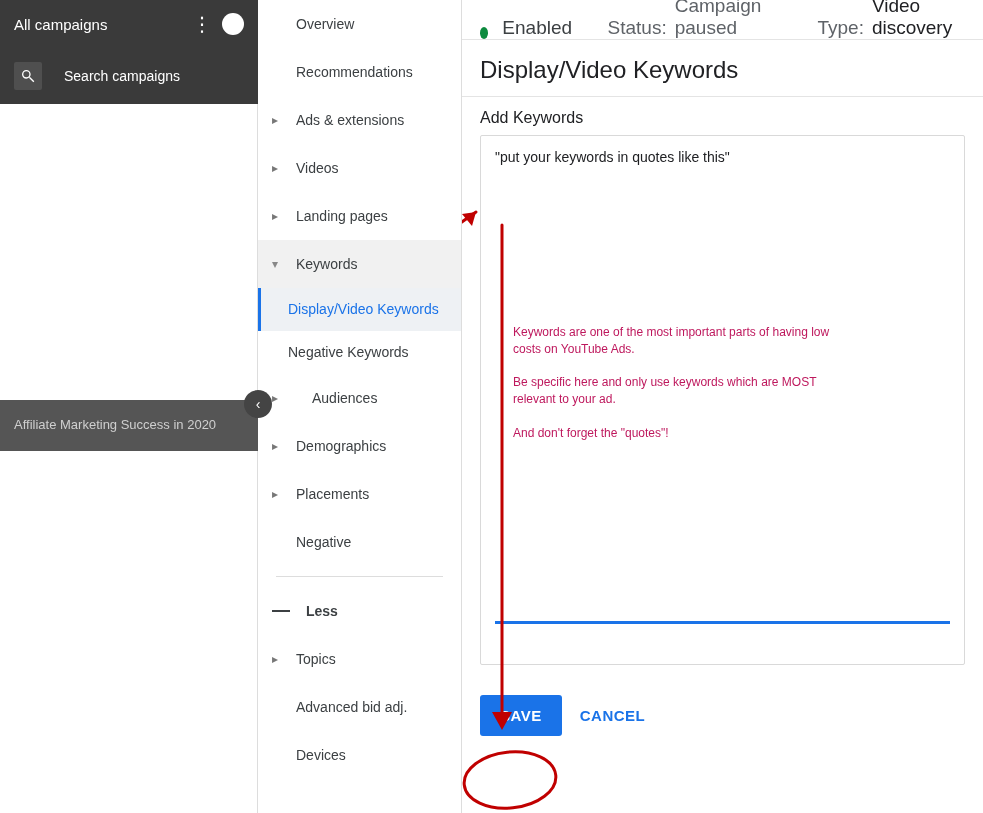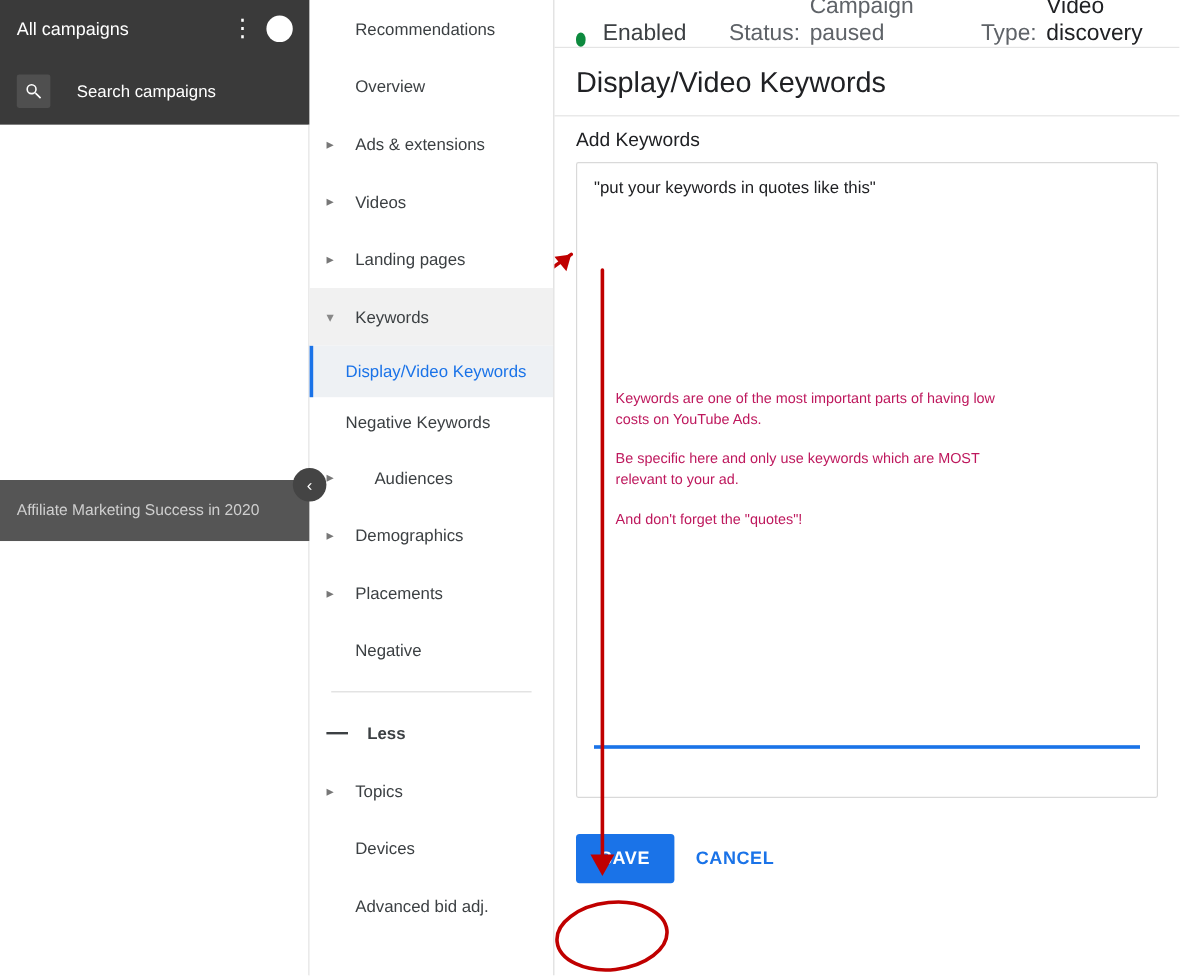--- a/index.html
+++ b/index.html
@@ -84,24 +84,24 @@
     </div>
     <div class="sb1-white2"></div>
   </div>
 
   <div class="sb2">
     <div class="collapse-btn">
       <span>‹</span>
     </div>
 
     <div class="nav-item top">
+      <span>Overview</span>
+    </div>
+    <div class="nav-item top">
       <span>Recommendations</span>
-    </div>
-    <div class="nav-item top">
-      <span>Overview</span>
     </div>
     <div class="nav-item nav-item-rel">
       <span class="chev">▸</span>
       <span style="margin-left:24px">Ads &amp; extensions</span>
     </div>
     <div class="nav-item nav-item-rel">
       <span class="chev">▸</span>
       <span style="margin-left:24px">Videos</span>
     </div>
     <div class="nav-item nav-item-rel">
@@ -137,25 +137,25 @@
     <div class="nav-sep"></div>
 
     <div class="less-row">
       <span class="minus"></span>
       <span>Less</span>
     </div>
     <div class="nav-item nav-item-rel">
       <span class="chev">▸</span>
       <span style="margin-left:24px">Topics</span>
     </div>
-    <div class="nav-item top">
-      <span>Devices</span>
-    </div>
     <div class="nav-item top" style="height:40px">
       <span>Advanced bid adj.</span>
+    </div>
+    <div class="nav-item top">
+      <span>Devices</span>
     </div>
   </div>
 
   <div class="main" style="position:relative;">
     <div class="statusbar">
       <span class="dot"></span>
       <span class="enabled">Enabled</span>
       <span class="pad"></span>
       <span>Status:</span>
       <span>Campaign paused</span>

